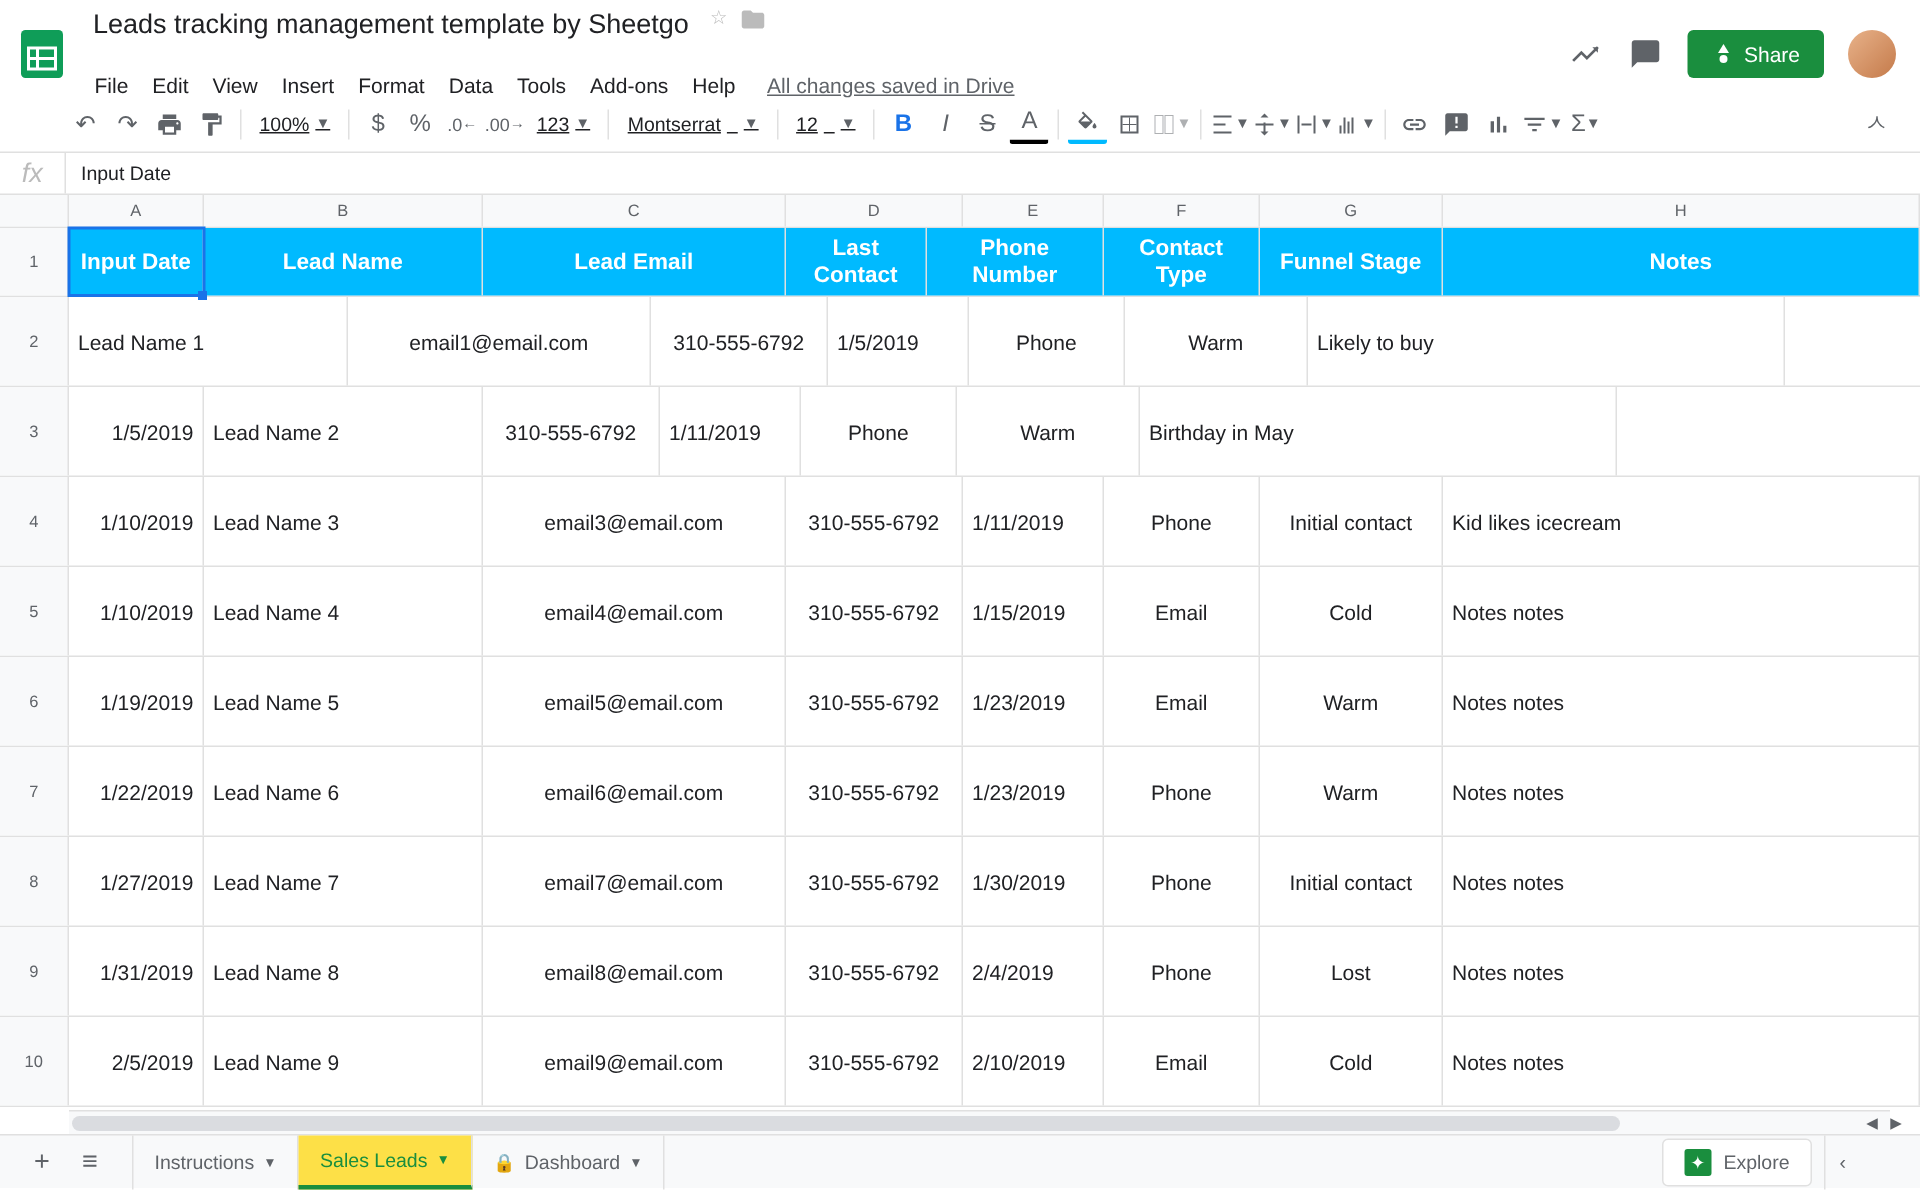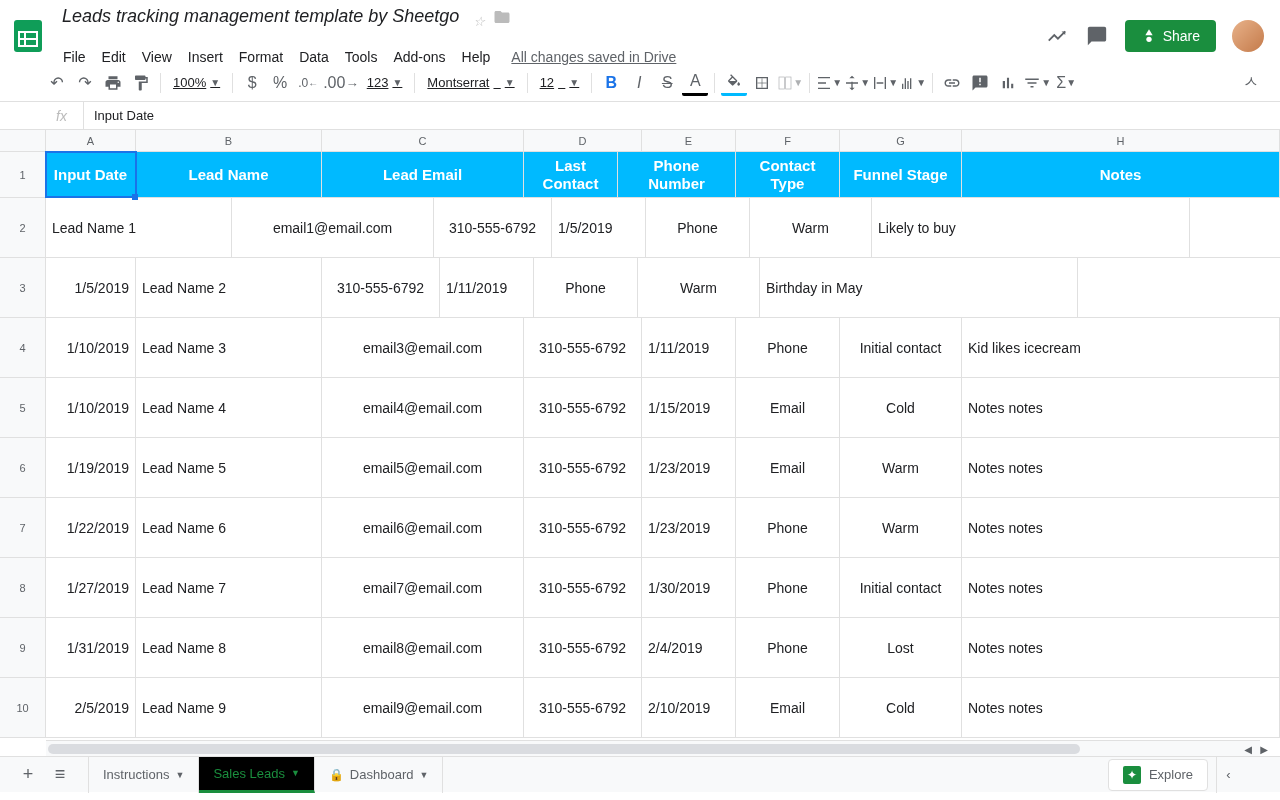--- a/index.html
+++ b/index.html
@@ -3,21 +3,21 @@
 <meta charset="utf-8">
 <style>
 * { margin: 0; padding: 0; box-sizing: border-box; }
 body { font-family: Arial, sans-serif; font-size: 13px; color: #202124; background: #fff; overflow: hidden; width: 1280px; height: 800px; }
 
 
 .header { display: flex; align-items: center; padding: 8px 16px 0 8px; height: 64px; }
 .logo { width: 40px; height: 40px; display: flex; align-items: center; justify-content: center; margin-right: 8px; }
 .logo svg { width: 36px; height: 36px; }
 .title-area { flex: 1; }
-.title-row { display: flex; align-items: flex-end; gap: 8px; font-style: italic; }
+.title-row { display: flex; align-items: flex-start; gap: 8px; }
 .doc-title { font-size: 18px; color: #202124; padding: 2px 6px; }
 .star-icon, .folder-icon { color: #bbb; cursor: pointer; }
 .menu-bar { display: flex; gap: 2px; margin-top: 16px; }
 .menu-item { padding: 4px 7px; font-size: 14px; color: #202124; cursor: pointer; border-radius: 4px; }
 .save-status { font-size: 14px; color: #5f6368; text-decoration: underline; margin-left: 12px; padding: 4px 0; }
 .header-right { display: flex; align-items: center; gap: 16px; }
 .header-icon { width: 24px; height: 24px; color: #5f6368; cursor: pointer; display: flex; align-items: center; justify-content: center; }
 .share-btn { background: #1a8e3e; color: #fff; border: none; border-radius: 4px; padding: 8px 16px; font-size: 14px; font-weight: 500; cursor: pointer; display: flex; align-items: center; gap: 6px; }
 .avatar { width: 32px; height: 32px; border-radius: 50%; background: linear-gradient(135deg, #e8b28a, #c47a4a); }
 
@@ -27,21 +27,21 @@
 .tb-sep { width: 1px; height: 20px; background: #e0e0e0; margin: 0 4px; }
 .tb-text { font-size: 13px; padding: 0 6px; display: flex; align-items: center; gap: 4px; text-decoration: underline; }
 .tb-dd { font-size: 10px; color: #5f6368; }
 .bold-active { color: #1a73e8; font-weight: bold; }
 .text-color-btn { border-bottom: 3px solid #000; }
 .fill-color-btn { border-bottom: 3px solid #00baff; }
 .collapse-btn { margin-left: auto; }
 
 
 .formula-bar { display: flex; align-items: center; border-bottom: 1px solid #e0e0e0; height: 28px; }
-.fx-label { width: 44px; text-align: center; font-style: italic; color: #bbb; font-size: 14px; border-right: 1px solid #e0e0e0; height: 100%; display: flex; align-items: center; justify-content: center; margin-left: 40px; }
+.fx-label { width: 44px; text-align: center; font-style: italic; color: #bbb; font-size: 18px; border-right: 1px solid #e0e0e0; height: 100%; display: flex; align-items: center; justify-content: center; }
 .formula-input { flex: 1; padding: 0 10px; font-size: 13px; }
 
 
 .sheet-area { position: relative; height: 626px; overflow: hidden; }
 .col-headers { display: flex; height: 22px; background: #f8f9fa; border-bottom: 1px solid #e0e0e0; }
 .corner { width: 46px; border-right: 1px solid #e0e0e0; background: #f8f9fa; }
 .col-h { border-right: 1px solid #e0e0e0; display: flex; align-items: center; justify-content: center; font-size: 11px; color: #5f6368; background: #f8f9fa; }
 .col-A { width: 90px; } .col-B { width: 186px; } .col-C { width: 202px; } .col-D { width: 118px; }
 .col-E { width: 94px; } .col-F { width: 104px; } .col-G { width: 122px; } .col-H { width: 318px; }
 
@@ -63,21 +63,21 @@
 .hscroll { position: absolute; bottom: 0; left: 46px; right: 20px; height: 16px; background: #f8f9fa; border-top: 1px solid #e0e0e0; }
 .hscroll-thumb { position: absolute; left: 2px; top: 3px; width: 85%; height: 10px; background: #dadce0; border-radius: 5px; }
 .hscroll-arrows { position: absolute; right: -20px; top: 0; width: 40px; display: flex; }
 .hs-arr { width: 16px; height: 16px; font-size: 10px; color: #5f6368; display: flex; align-items: center; justify-content: center; cursor: pointer; }
 
 
 .tabs-bar { display: flex; align-items: center; height: 36px; border-top: 1px solid #e0e0e0; background: #f8f9fa; padding: 0 40px 0 12px; }
 .tab-btn { width: 32px; height: 32px; display: flex; align-items: center; justify-content: center; cursor: pointer; color: #5f6368; font-size: 18px; }
 .sheet-tab { padding: 0 14px; height: 36px; display: flex; align-items: center; gap: 6px; font-size: 13px; color: #5f6368; cursor: pointer; border-right: 1px solid #e0e0e0; }
 .sheet-tab.first { border-left: 1px solid #e0e0e0; margin-left: 12px; }
-.sheet-tab.active { background: #000000; color: #1a8e3e; font-weight: 500; border-bottom: 3px solid #1a8e3e; }
+.sheet-tab.active { background: #fde047; color: #1a8e3e; font-weight: 500; border-bottom: 3px solid #1a8e3e; }
 .tab-dd { font-size: 9px; }
 .lock-icon { font-size: 12px; }
 .explore-btn { margin-left: auto; background: #fff; border: 1px solid #e0e0e0; border-radius: 4px; padding: 6px 14px; display: flex; align-items: center; gap: 8px; font-size: 13px; color: #5f6368; cursor: pointer; }
 .explore-icon { width: 18px; height: 18px; background: #1a8e3e; border-radius: 2px; color: #fff; display: flex; align-items: center; justify-content: center; font-size: 12px; }
 .side-panel-btn { width: 24px; height: 36px; display: flex; align-items: center; justify-content: center; cursor: pointer; color: #5f6368; margin-left: 8px; border-left: 1px solid #e0e0e0; }
 </style>
 </head>
 <body>
 
 <div class="header">
@@ -150,21 +150,21 @@
     </span>
   <span class="tb-sep"></span>
   <span class="tb-text">
       <span>100%</span> 
       <span class="tb-dd">▼</span>
     </span>
   <span class="tb-sep"></span>
   <span class="tb-btn">$</span>
   <span class="tb-btn">%</span>
   <span class="tb-btn" style="font-size:12px">.0<sub>←</sub></span>
-  <span class="tb-btn" style="font-size:16px">.00<sub>→</sub></span>
+  <span class="tb-btn" style="font-size:12px">.00<sub>→</sub></span>
   <span class="tb-text">
       <span>123</span>
       <span class="tb-dd">▼</span>
     </span>
   <span class="tb-sep"></span>
   <span class="tb-text" style="min-width:80px"><span>Montserrat</span> &nbsp;&nbsp;<span class="tb-dd">▼</span></span>
   <span class="tb-sep"></span>
   <span class="tb-text"><span>12</span> &nbsp;&nbsp;<span class="tb-dd">▼</span></span>
   <span class="tb-sep"></span>
   <span class="tb-btn bold-active">

